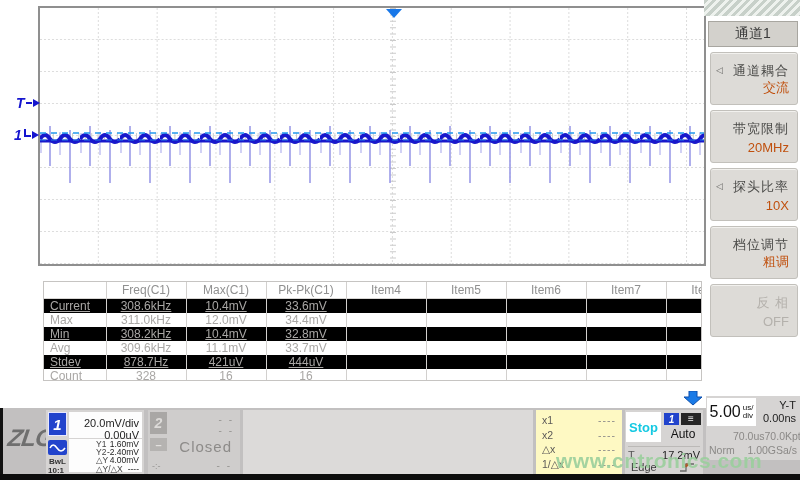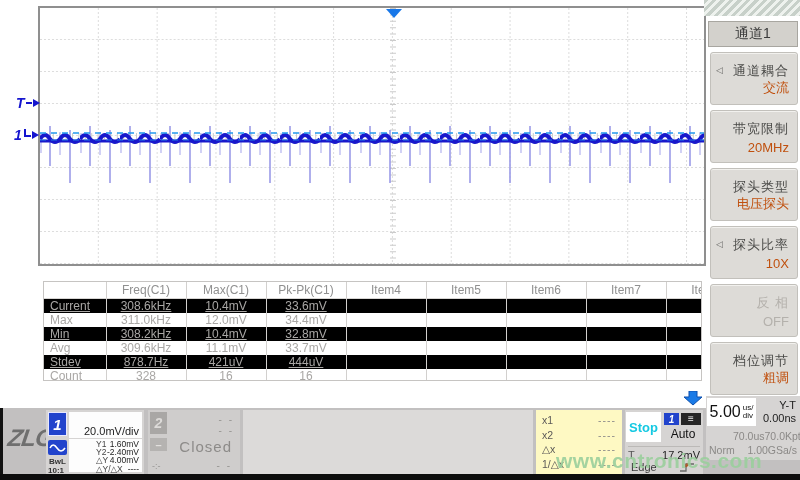--- a/index.html
+++ b/index.html
@@ -52,21 +52,21 @@
   #logo sup { font-size:9px; font-style:normal; letter-spacing:0; }
 
   .blk { position:absolute; background:#d6d4d3; }
   
   #ch1 { left:46px; top:410px; width:98px; height:64px; }
   .badge { position:absolute; display:flex; align-items:center; justify-content:center;
     font-weight:bold; font-style:italic; }
   #ch1-badge { left:2px; top:2px; width:19px; height:24px; background:#2244cc; color:#fff;
     font-size:15px; border:1px solid #e8e8ff; }
   #ch1-vals { position:absolute; left:23px; top:2px; right:2px; height:26px; background:#fdfdfd;
-    font-size:11px; color:#1c1c1c; text-align:right; padding:13px 3px; line-height:12px; }
+    font-size:11px; color:#1c1c1c; text-align:right; padding:5px 3px; line-height:12px; }
   #ch1-ac { left:2px; top:30px; width:19px; height:15px; background:#2244cc; border-radius:2px; }
   #ch1-bwl { position:absolute; left:3px; top:47px; font-size:8px; font-weight:bold; color:#333; }
   #ch1-ratio { position:absolute; left:2px; top:56px; font-size:8px; font-weight:bold; color:#333; }
   #ch1-meas { position:absolute; left:23px; top:29px; right:2px; bottom:2px; background:#fdfdfd;
     font-size:8.5px; color:#444; padding:1px 3px 0 3px; }
   #ch1-meas .mr { display:flex; justify-content:space-between; line-height:8.2px;margin-left:24px; }
   #ch1-meas .mr b { font-weight:normal; color:#222; }
 
   
   #ch2 { left:148px; top:410px; width:92px; height:64px; background:#cfcdcc; color:#979593; }
@@ -164,38 +164,33 @@
     <span class="arr">◁</span>
     <span class="lab">通道耦合</span>
     <span class="val">交流</span>
   </div>
   <div class="sbtn">
     <span class="arr"></span>
     <span class="lab">带宽限制</span>
     <span class="val">20MHz</span>
   </div>
   <div class="sbtn">
-    <span class="arr"></span>
-    <span class="lab">探头类型</span>
-    <span class="val">电压探头</span>
-  </div>
-  <div class="sbtn">
     <span class="arr">◁</span>
     <span class="lab">探头比率</span>
     <span class="val">10X</span>
+  </div>
+  <div class="sbtn">
+    <span class="arr"></span>
+    <span class="lab">档位调节</span>
+    <span class="val">粗调</span>
   </div>
   <div class="sbtn disabled">
     <span class="arr"></span>
     <span class="lab">反 相</span>
     <span class="val">OFF</span>
-  </div>
-  <div class="sbtn">
-    <span class="arr"></span>
-    <span class="lab">档位调节</span>
-    <span class="val">粗调</span>
   </div>
 </div>
 
 <div class="abs" id="meas">
   <table>
     <colgroup>
         <col style="width:62px">
         <col style="width:80px">
         <col style="width:80px">
         <col style="width:80px">

